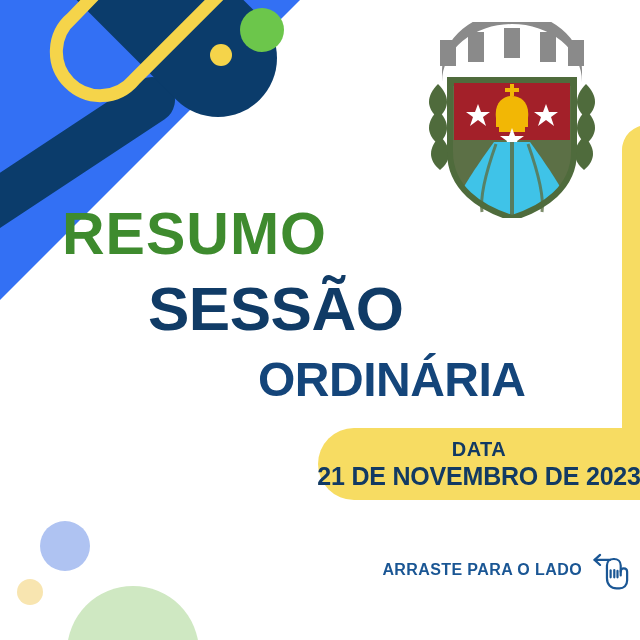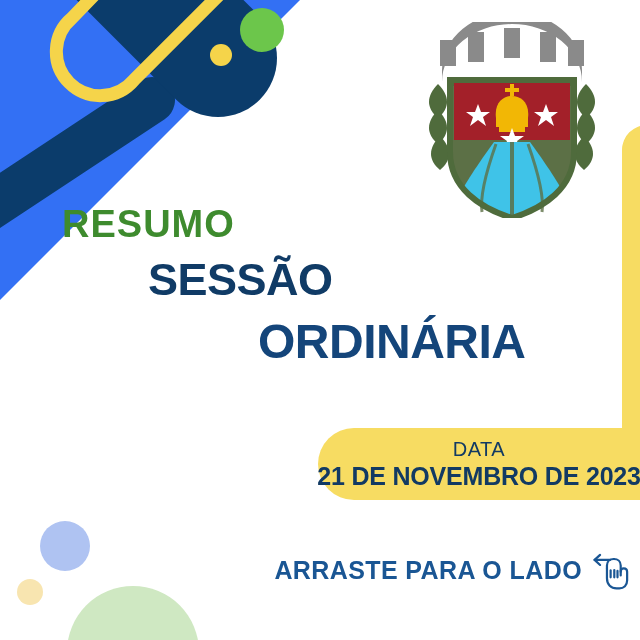--- a/index.html
+++ b/index.html
@@ -45,27 +45,27 @@
   }
   .line {
     margin: 0;
     font-weight: 700;
     letter-spacing: -0.5px;
     line-height: 1.0;
     white-space: nowrap;
   }
   #title-resumo {
     color: #3E8B2E;
-    font-size: 38px;
+    font-size: 59px;
     padding-left: 62px;
     letter-spacing: 1px;
   }
   #title-sessao {
     color: #103B66;
-    font-size: 45px;
+    font-size: 62px;
     padding-left: 148px;
     margin-top: 14px;
   }
   #title-ordinaria {
     color: #14457A;
     font-size: 48px;
     padding-left: 258px;
     margin-top: 16px;
   }
 
@@ -80,21 +80,21 @@
     border-radius: 36px 0 0 36px;
     color: #123A63;
     text-align: center;
     display: flex;
     flex-direction: column;
     align-items: center;
     justify-content: center;
   }
   #date-label {
     font-size: 20px;
-    font-weight: 400;
+    font-weight: 700;
     letter-spacing: 0.5px;
     line-height: 1.1;
   }
   #date-value {
     font-size: 25px;
     font-weight: 700;
     letter-spacing: -0.2px;
     line-height: 1.15;
     margin-top: 2px;
     white-space: nowrap;
@@ -104,21 +104,21 @@
   #swipe-hint {
     position: absolute;
     right: 6px;
     top: 548px;
     display: flex;
     align-items: center;
     gap: 8px;
   }
   #swipe-label {
     color: #1A5694;
-    font-size: 25px;
+    font-size: 16px;
     font-weight: 700;
     letter-spacing: 0.4px;
     white-space: nowrap;
   }
   #swipe-icon { width: 44px; height: 44px; display: block; }
 </style>
 </head>
 <body>
 
 <div id="poster">

